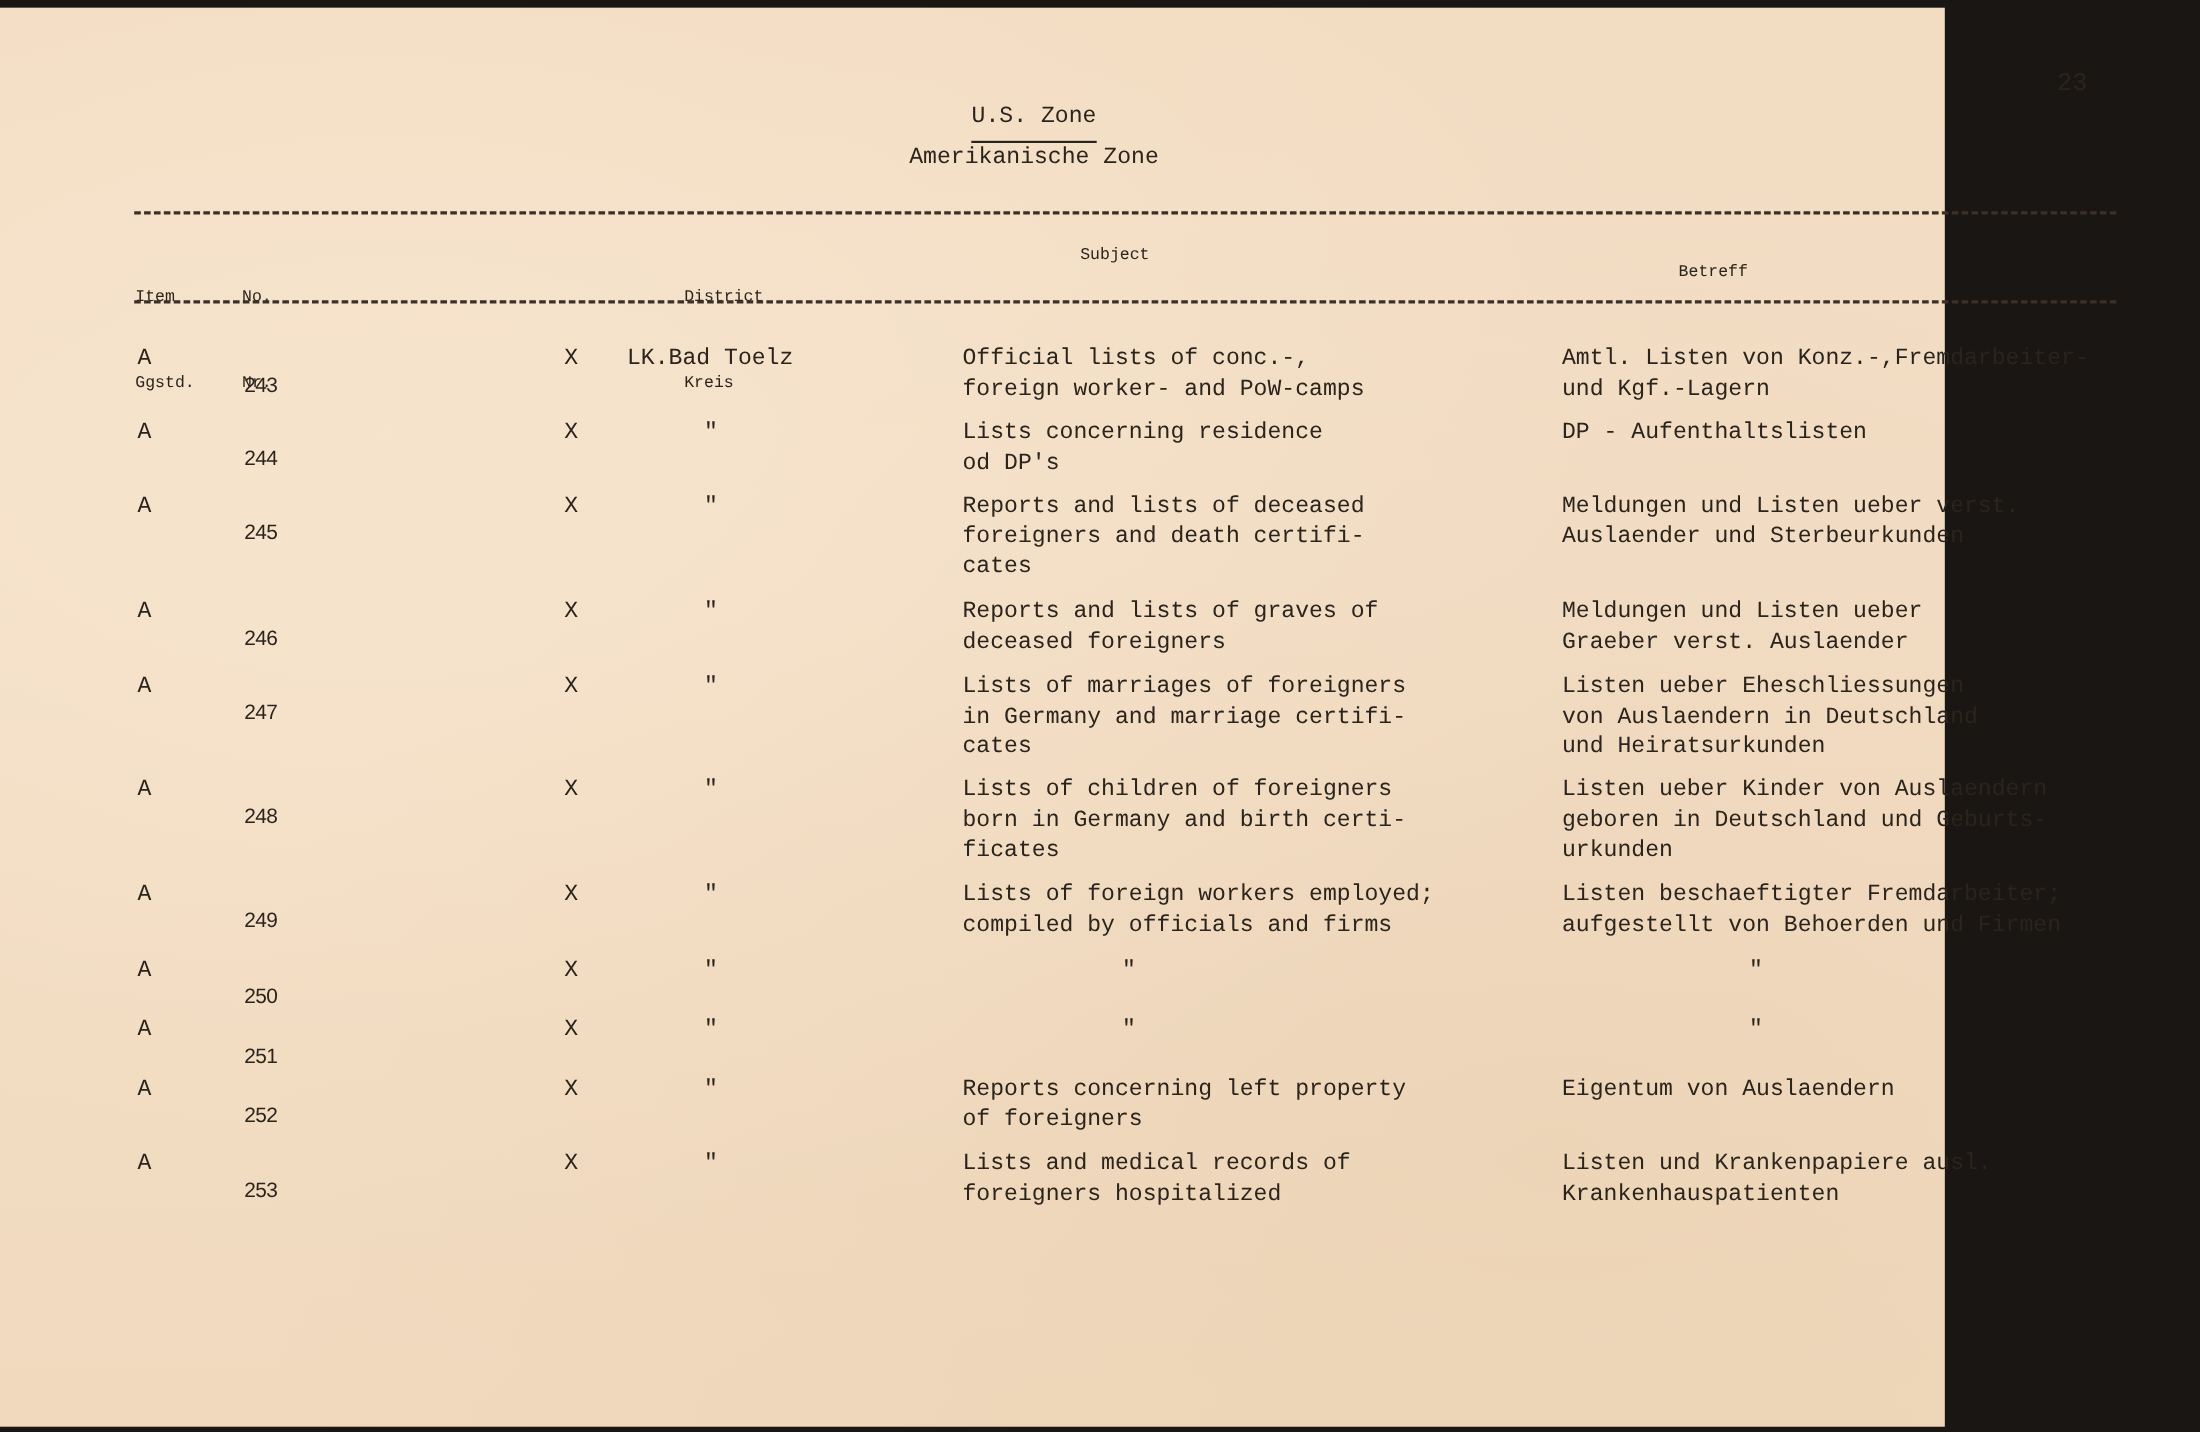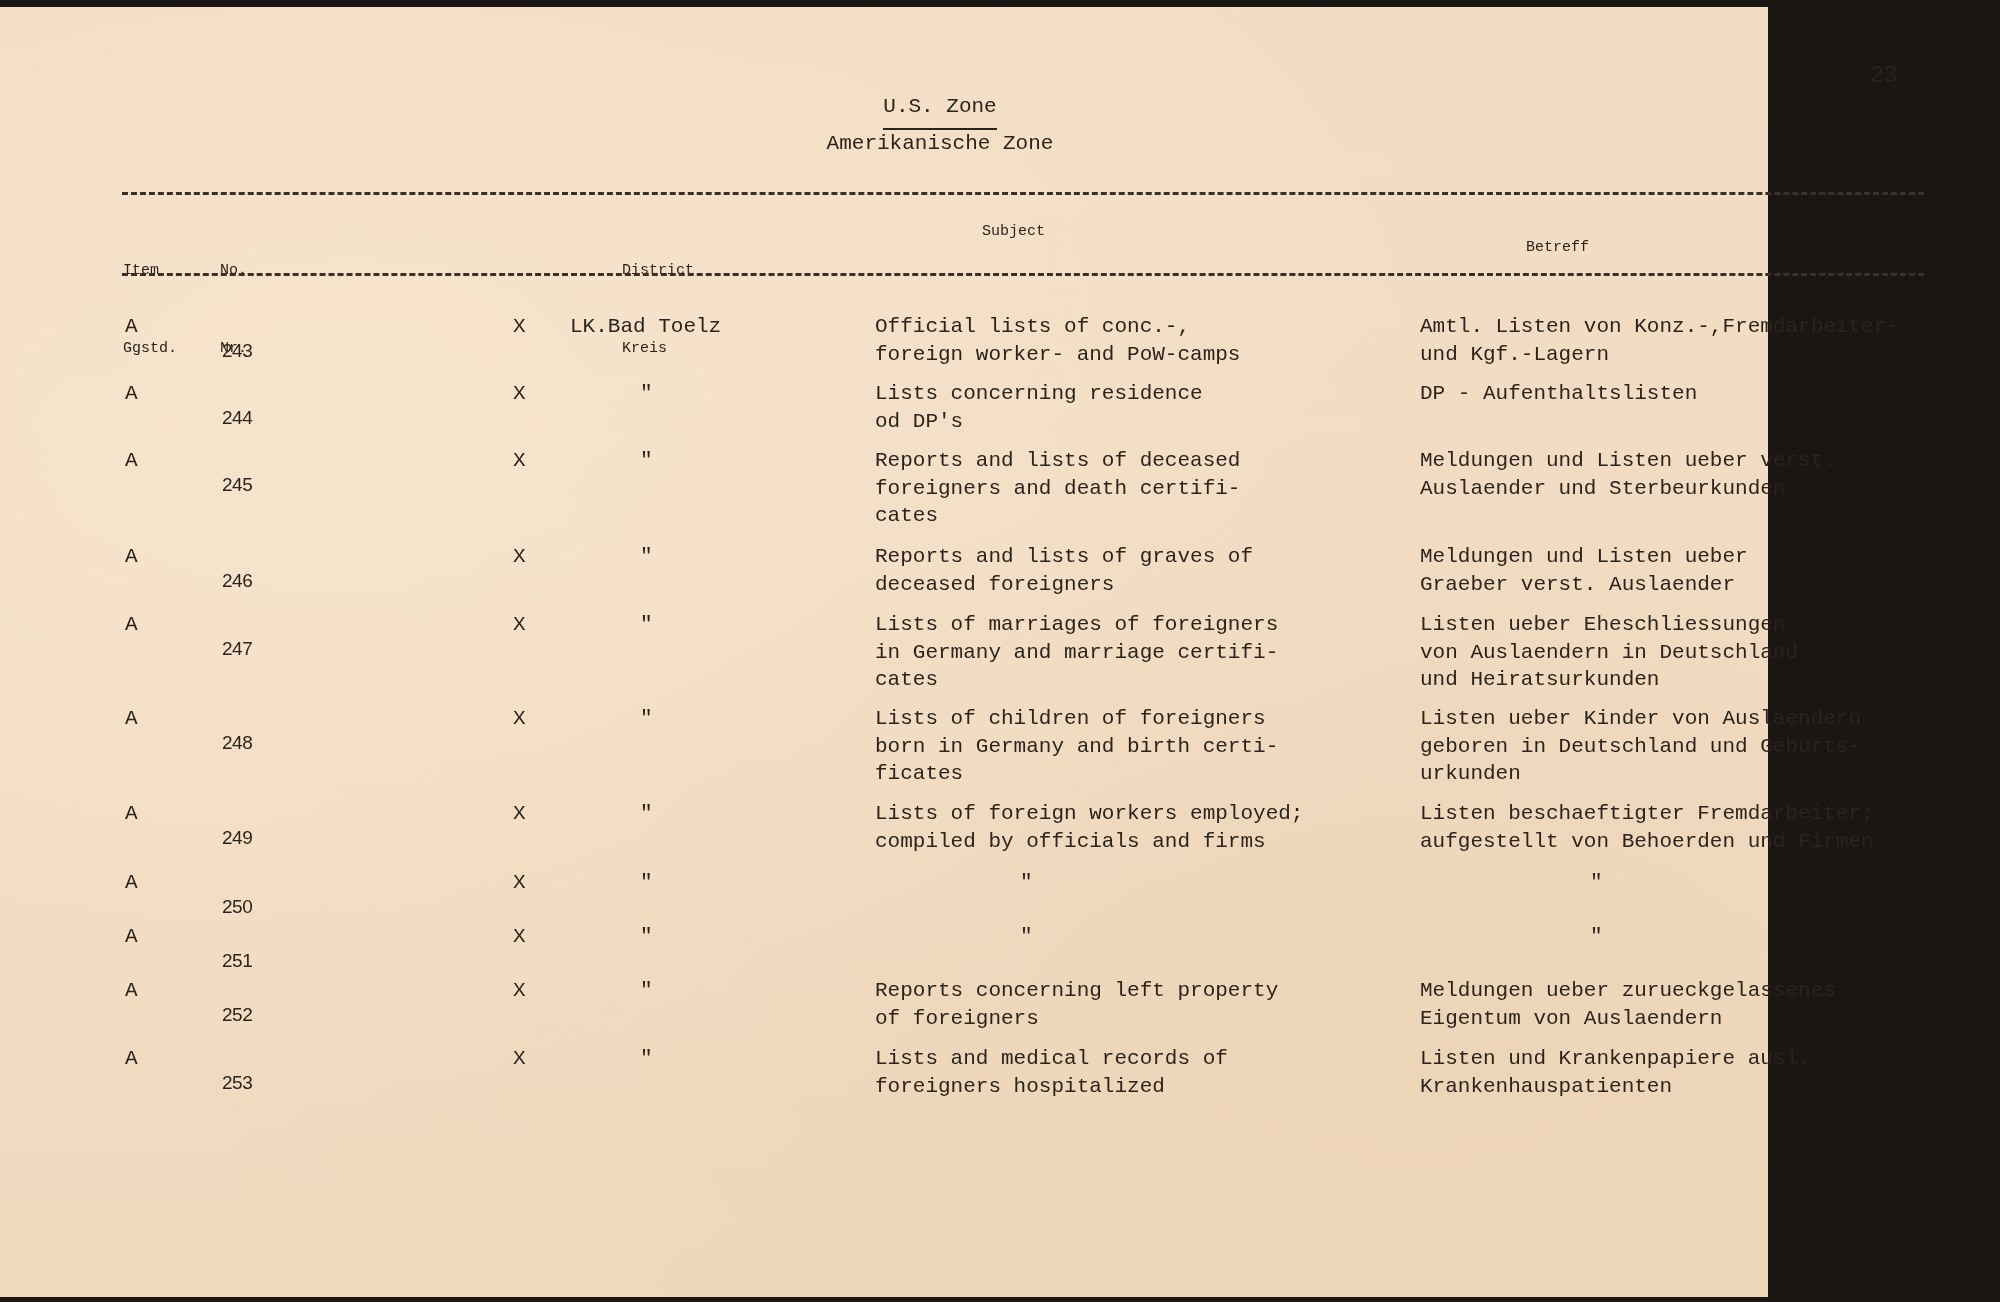--- a/index.html
+++ b/index.html
@@ -194,21 +194,21 @@
     <div class="cell c-district ditto">"</div>
     <div class="cell c-subject ditto"><span class="line">"</span></div>
     <div class="cell c-betreff ditto"><span class="line">"</span></div>
   </div>
       <div class="row" style="top: 970px;">
     <div class="cell c-item">A</div>
     <div class="cell c-no">252</div>
     <div class="cell c-folder">X</div>
     <div class="cell c-district ditto">"</div>
     <div class="cell c-subject"><span class="line">Reports concerning left property</span><span class="line">of foreigners</span></div>
-    <div class="cell c-betreff"><span class="line">Meldungen ueber zurueckgelassenes</span><span class="line">Eigentum von Auslaendern</span></div>
+    <div class="cell c-betreff"><span class="line">Eigentum von Auslaendern</span></div>
   </div>
       <div class="row" style="top: 1038px;">
     <div class="cell c-item">A</div>
     <div class="cell c-no">253</div>
     <div class="cell c-folder">X</div>
     <div class="cell c-district ditto">"</div>
     <div class="cell c-subject"><span class="line">Lists and medical records of</span><span class="line">foreigners hospitalized</span></div>
     <div class="cell c-betreff"><span class="line">Listen und Krankenpapiere ausl.</span><span class="line">Krankenhauspatienten</span></div>
   </div>
     </div>

